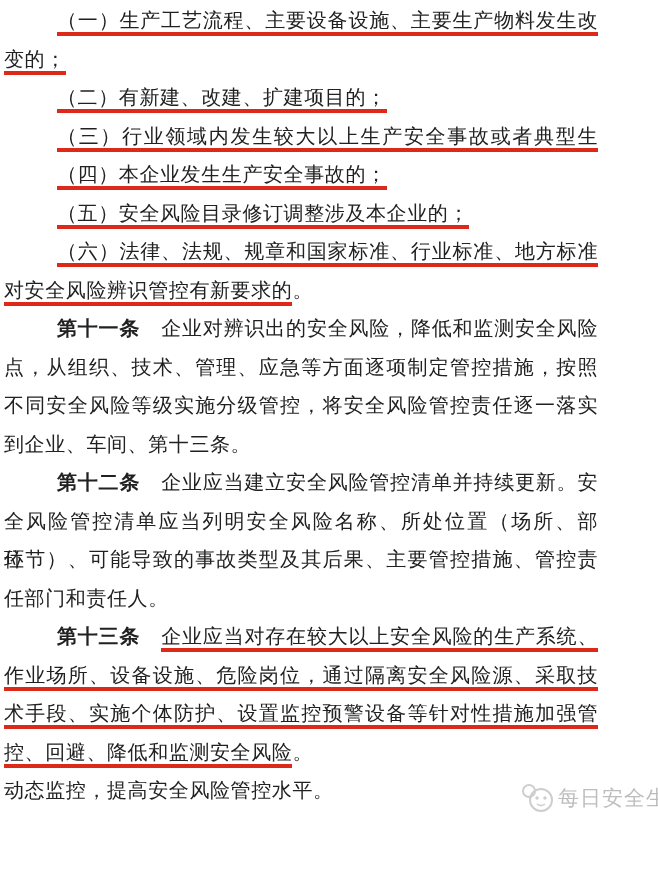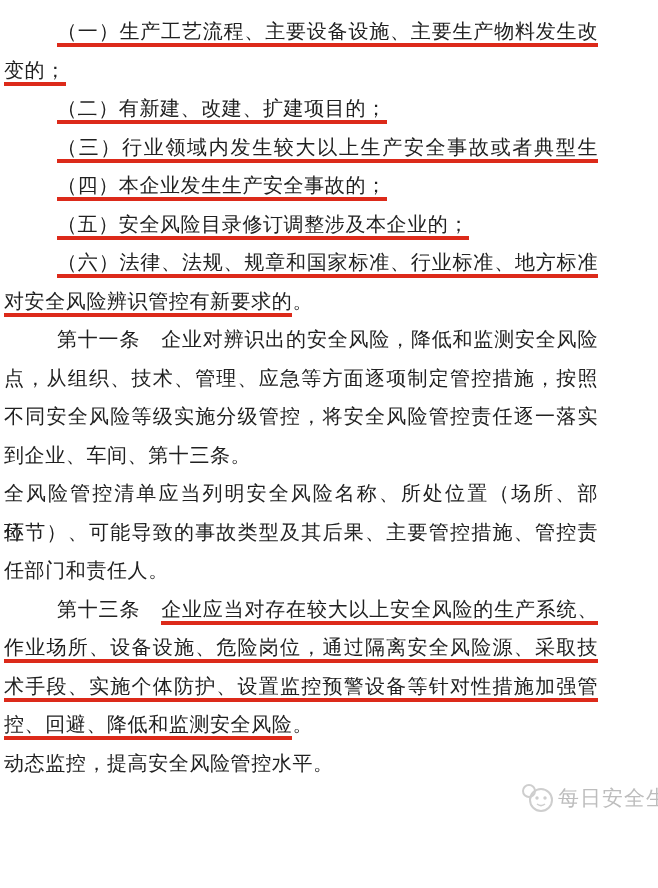--- a/index.html
+++ b/index.html
@@ -12,21 +12,21 @@
   body{
     background:#ffffff;
     overflow:hidden;
     position:relative;
     font-family:"Liberation Serif","DejaVu Serif",serif;
     color:var(--text);
   }
   .doc{
     position:absolute;
     left:4px;
-    top:12px;
+    top:1px;
     width:594px;
   }
   .line{
     box-sizing:border-box;
     width:594px;
     height:38.5px;
     line-height:38.5px;
     font-size:20px;
     letter-spacing:0.6px;
     white-space:nowrap;
@@ -37,21 +37,21 @@
     text-align-last:justify;
   }
   .line.indent{
     padding-left:53px;
   }
   .seg.u{
     border-bottom:4px solid var(--red);
     padding-bottom:1px;
   }
   .seg.b{
-    font-weight:400;
+    font-weight:700;
     margin-right:21px;
   }
   .watermark{
     position:absolute;
     left:518px;
     top:782px;
     display:flex;
     align-items:center;
     white-space:nowrap;
     color:var(--wm);
@@ -76,20 +76,21 @@
     <div class="line indent"><span class="seg u">（二）有新建、改建、扩建项目的；</span></div>
     <div class="line indent fill"><span class="seg u">（三）行业领域内发生较大以上生产安全事故或者典型生</span></div>
     <div class="line indent"><span class="seg u">（四）本企业发生生产安全事故的；</span></div>
     <div class="line indent"><span class="seg u">（五）安全风险目录修订调整涉及本企业的；</span></div>
     <div class="line indent fill"><span class="seg u">（六）法律、法规、规章和国家标准、行业标准、地方标准</span></div>
     <div class="line"><span class="seg u">对安全风险辨识管控有新要求的</span><span class="seg">。</span></div>
     <div class="line indent fill"><span class="seg b">第十一条</span><span class="seg">企业对辨识出的安全风险，降低和监测安全风险</span></div>
     <div class="line fill"><span class="seg">点，从组织、技术、管理、应急等方面逐项制定管控措施，按照</span></div>
     <div class="line fill"><span class="seg">不同安全风险等级实施分级管控，将安全风险管控责任逐一落实</span></div>
     <div class="line"><span class="seg">到企业、车间、第十三条。</span></div>
+    <div class="line indent fill"><span class="seg b">第十二条</span><span class="seg">企业应当建立安全风险管控清单并持续更新。安</span></div>
     <div class="line fill"><span class="seg">全风险管控清单应当列明安全风险名称、所处位置（场所、部位、</span></div>
     <div class="line fill"><span class="seg">环节）、可能导致的事故类型及其后果、主要管控措施、管控责</span></div>
     <div class="line"><span class="seg">任部门和责任人。</span></div>
     <div class="line indent fill"><span class="seg b">第十三条</span><span class="seg u">企业应当对存在较大以上安全风险的生产系统、</span></div>
     <div class="line fill"><span class="seg u">作业场所、设备设施、危险岗位，通过隔离安全风险源、采取技</span></div>
     <div class="line fill"><span class="seg u">术手段、实施个体防护、设置监控预警设备等针对性措施加强管</span></div>
     <div class="line"><span class="seg u">控、回避、降低和监测安全风险</span><span class="seg">。</span></div>
     <div class="line"><span class="seg">动态监控，提高安全风险管控水平。</span></div>
   </div>
 

